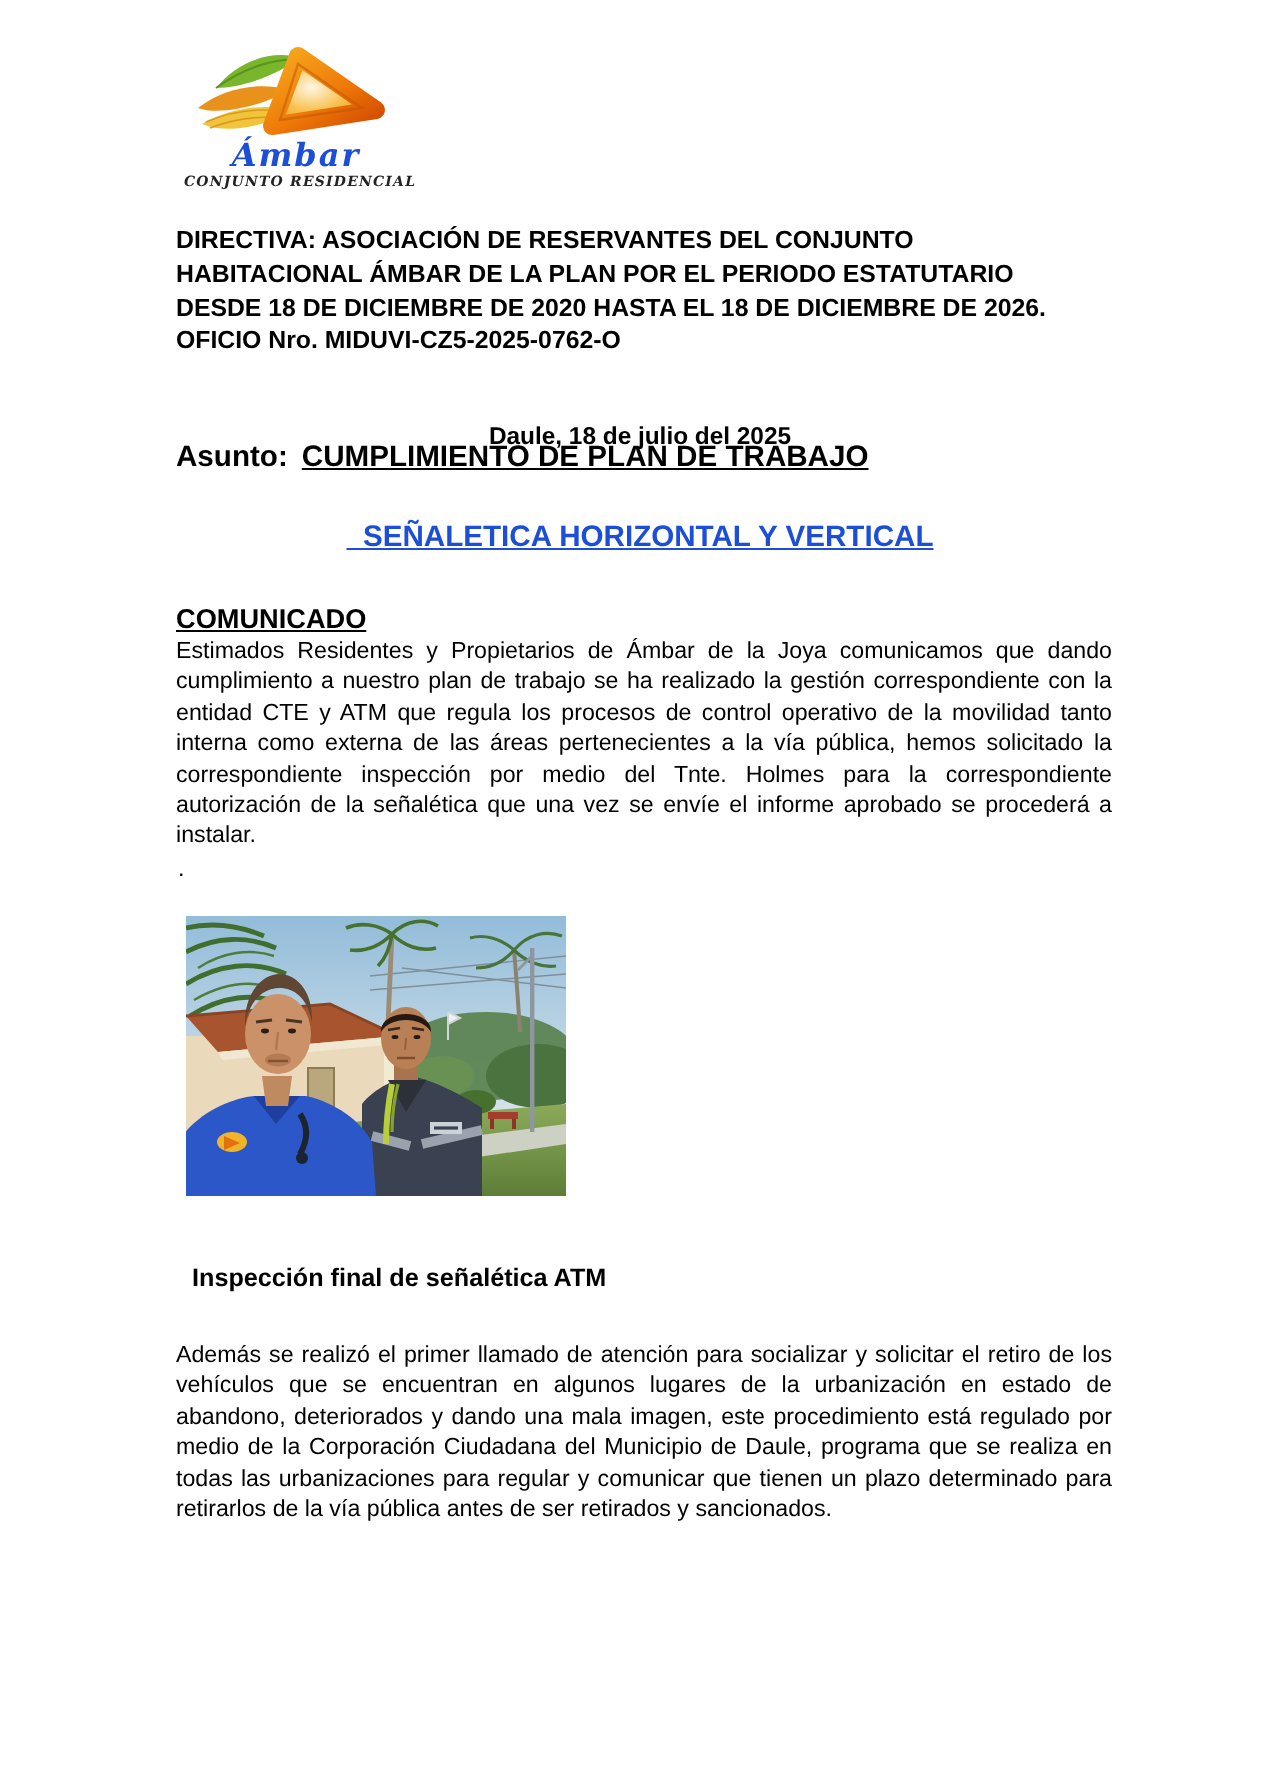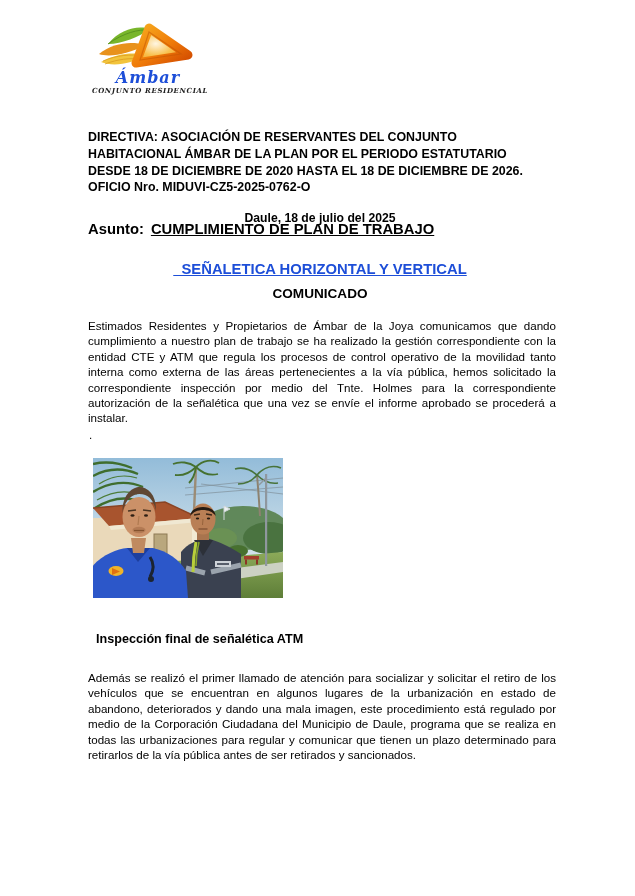--- a/index.html
+++ b/index.html
@@ -25,43 +25,44 @@
   }
   .logo-sub {
     font-family: "DejaVu Serif", serif;
     font-style: italic; font-weight: bold;
     font-size: 7px; letter-spacing: 0.6px; color:#232323;
     margin-top:1px; white-space:nowrap;
   }
 
   
   .directive {
-    position:absolute; left:88px; top:129px; width:470px;
+    position:absolute; left:88px; top:112px; width:470px;
     font-weight:bold; font-size:12.4px; line-height:16.8px;
   }
   .dateline {
     position:absolute; left:88px; top:211px; width:464px;
     font-size:12.2px; text-align:center;font-weight:bold;
   }
 
   
   .subject {
     position:absolute; left:88px; top:221px; width:470px;
     font-size:14.8px; font-weight:bold; white-space:nowrap;
   }
   .subject .label { margin-right:7px; }
   .u { text-decoration: underline; }
   .subtitle {
     position:absolute; left:88px; top:261px; width:464px;
     font-size:14.8px; font-weight:bold; text-align:center;
     text-decoration: underline;
   }
   .comunicado {
-    position:absolute; left:88px; top:286px; width:464px;
-    font-size:13.6px; font-weight:bold; text-align:center;
+    position:absolute; left:88px; top:302px; width:464px;
+    font-size:13.6px; font-weight:bold; 
+    text-decoration: underline;
   }
 
   
   .body-par {
     position:absolute; left:88px; width:468px;
     font-size:11.6px; line-height:15.4px; text-align:justify;
   }
   .par1 { top:318px; }
   .par2 { top:670px; }
   .stray { position:absolute; left:89px; top:428px; font-size:11.6px; }

